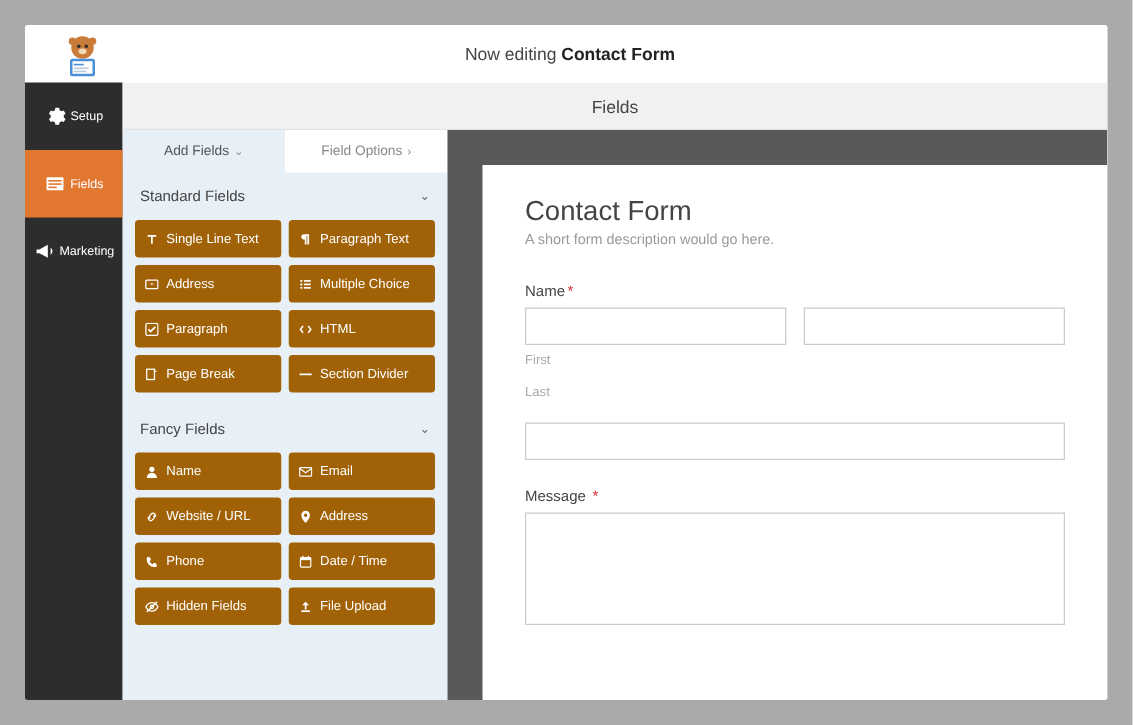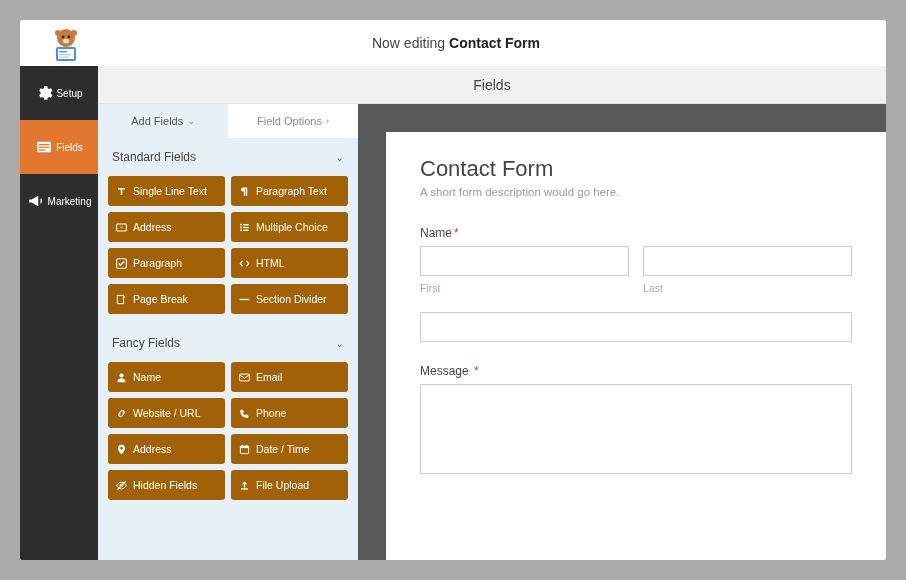--- a/index.html
+++ b/index.html
@@ -40,21 +40,21 @@
   .canvas-wrap { flex:1; background:#595959; padding: 28px 0 0 28px; overflow:hidden; }
   .canvas { background:#fff; width: 100%; height: 100%; padding: 24px 34px; overflow:hidden; }
   .form-title { font-size:22px; color:#444; font-weight:500; margin-bottom:4px; }
   .form-desc { font-size:11.5px; color:#999; margin-bottom:28px; }
   .f-label { font-size:12px; color:#444; margin-bottom:6px; display:block; }
   .req { color:#d63638; margin-left:2px; }
   .row2 { display:flex; gap:14px; margin-bottom:6px; }
   .row2 input { flex:1; }
   input[type=text] { border:1px solid #ccc; height:30px; padding:0 8px; font-size:12px; width:100%; }
   textarea { border:1px solid #ccc; width:100%; height:90px; padding:8px; font-size:12px; resize:none; }
-  .sub-label { font-size:10.5px; color:#aaa; margin-bottom:18px; }
+  .sub-label { font-size:10.5px; color:#aaa; margin-bottom:18px;flex-direction:column; }
   .sub-row { display:flex; gap:14px; }
   .sub-row span { flex:1; }
 </style>
 </head>
 <body>
 
 <div class="window">
 
   <div class="topbar">
     <div class="logo">
@@ -205,29 +205,29 @@
                 <span>Email</span>
               </button>
             <button class="field-btn">
                 <svg viewBox="0 0 16 16">
                   <path d="M6 10a3 3 0 010-4l2-2a3 3 0 014 4M10 6a3 3 0 010 4l-2 2a3 3 0 01-4-4" fill="none" stroke="#fff" stroke-width="1.5"></path>
                 </svg>
                 <span>Website / URL</span>
               </button>
             <button class="field-btn">
                 <svg viewBox="0 0 16 16">
+                  <path d="M8 1a5 5 0 00-5 5c0 4 5 9 5 9s5-5 5-9a5 5 0 00-5-5zm0 7a2 2 0 110-4 2 2 0 010 4z"></path>
+                </svg>
+                <span>Address</span>
+              </button>
+            <button class="field-btn">
+                <svg viewBox="0 0 16 16">
                   <path d="M3 2l3 1 1 3-2 1a10 10 0 004 4l1-2 3 1 1 3c-1 1-2 1-3 1C6 14 2 10 2 5c0-1 0-2 1-3z"></path>
                 </svg>
                 <span>Phone</span>
-              </button>
-            <button class="field-btn">
-                <svg viewBox="0 0 16 16">
-                  <path d="M8 1a5 5 0 00-5 5c0 4 5 9 5 9s5-5 5-9a5 5 0 00-5-5zm0 7a2 2 0 110-4 2 2 0 010 4z"></path>
-                </svg>
-                <span>Address</span>
               </button>
             <button class="field-btn">
                 <svg viewBox="0 0 16 16">
                   <rect x="2" y="3" width="12" height="11" rx="1" fill="none" stroke="#fff" stroke-width="1.4"></rect>
                   <rect x="2" y="3" width="12" height="3"></rect>
                   <rect x="4" y="1" width="1.5" height="3"></rect>
                   <rect x="10.5" y="1" width="1.5" height="3"></rect>
                 </svg>
                 <span>Date / Time</span>
               </button>

